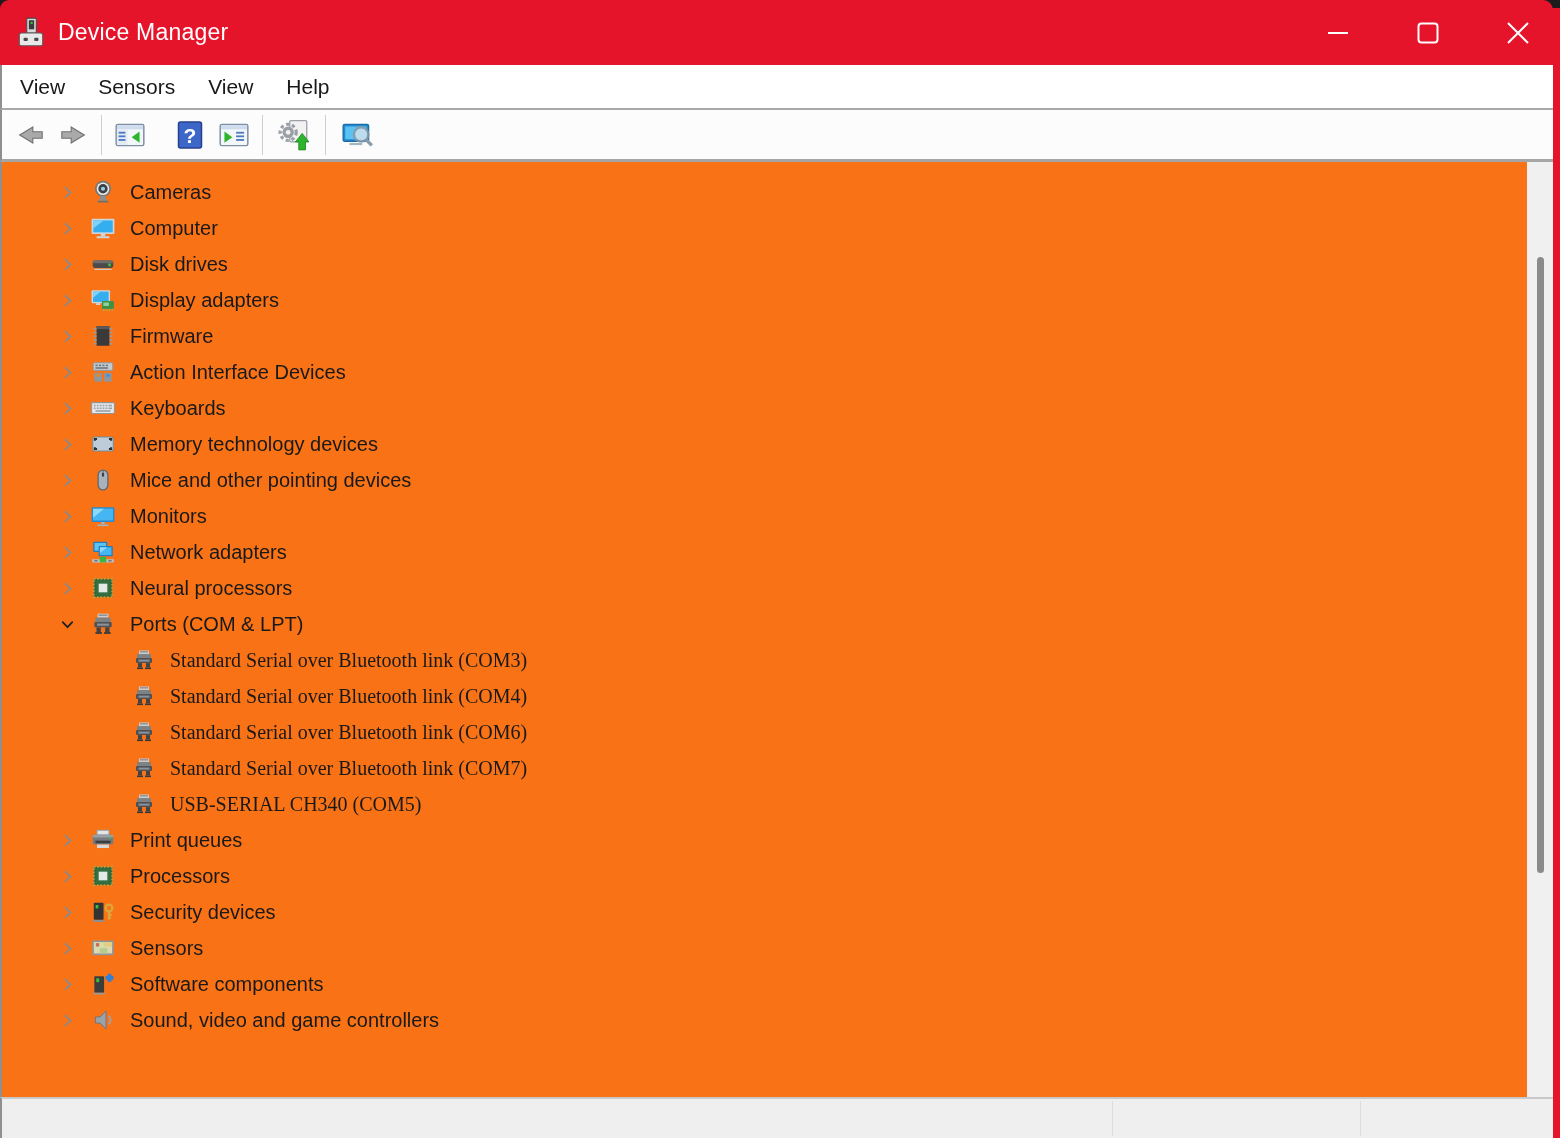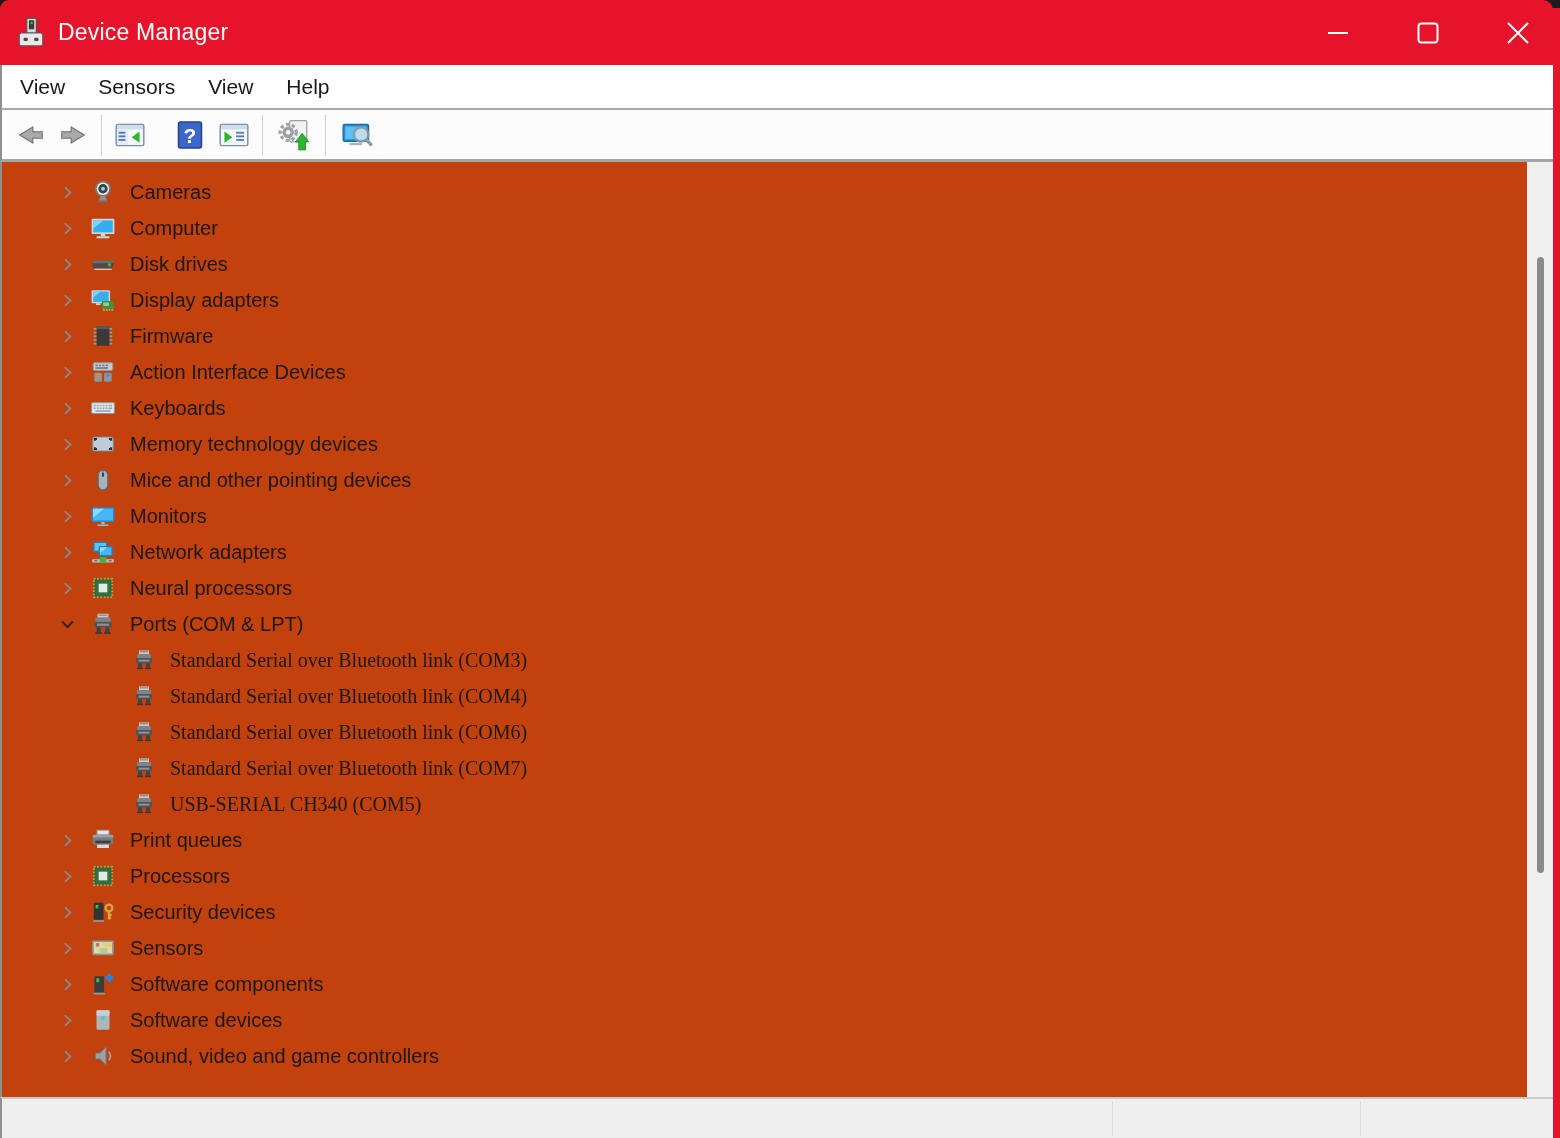--- a/index.html
+++ b/index.html
@@ -22,21 +22,21 @@
     border-bottom:2px solid #a9a9a9; border-left:2px solid #8f8f8f; display:flex; align-items:center; }
   .menu-item { font-size:21px; color:#191919; margin-right:33px; white-space:nowrap; }
   .menu-item:first-child { margin-left:18px; }
 
   .toolbar { position:absolute; left:0; top:110px; right:7px; height:52px; background:#fcfcfc;
     border-bottom:3px solid #a5a5a5; border-left:2px solid #8f8f8f;
     display:flex; align-items:center; padding-left:6px; }
   .tbtn { height:44px; display:flex; align-items:center; justify-content:center; }
   .tsep { width:1px; height:40px; background:#cfcfcf; margin:0 5px; }
 
-  .content { position:absolute; left:0; top:162px; right:7px; bottom:41px; background:#c2410c;
+  .content { position:absolute; left:0; top:162px; right:7px; bottom:41px; background:#f97316;
     border-left:2px solid #8f8f8f; overflow:hidden; }
   .tree { position:absolute; left:0; top:12px; right:26px; }
   .trow { height:36px; display:flex; align-items:center; white-space:nowrap; }
   .chev { width:16px; height:16px; margin-left:57px; display:flex; align-items:center; justify-content:center; flex:0 0 auto; }
   .ticon { width:26px; height:26px; margin-left:15px; flex:0 0 auto; }
   .trow.child { padding-left:130px;font-family:Liberation Serif, serif; }
   .trow.child .ticon { margin-left:0; width:24px; height:24px; }
   .tlabel { margin-left:14px; font-size:20px; color:#191919; }
 
   .scroll-track { position:absolute; top:0; right:0; width:26px; bottom:0; background:#f0f0f0; }
@@ -591,31 +591,20 @@
           </svg>
         <span class="tlabel">Software components</span>
       </div>
       <div class="trow">
         <span class="chev">
             <svg width="13" height="13" viewBox="0 0 12 12">
               <use href="#i-chev-r"></use>
             </svg>
           </span>
         <svg class="ticon">
-            <use href="#i-software-device"></use>
-          </svg>
-        <span class="tlabel">Software devices</span>
-      </div>
-      <div class="trow">
-        <span class="chev">
-            <svg width="13" height="13" viewBox="0 0 12 12">
-              <use href="#i-chev-r"></use>
-            </svg>
-          </span>
-        <svg class="ticon">
             <use href="#i-speaker"></use>
           </svg>
         <span class="tlabel">Sound, video and game controllers</span>
       </div>
 
     </div>
 
     <div class="scroll-track">
       <div class="scroll-thumb"></div>
     </div>

